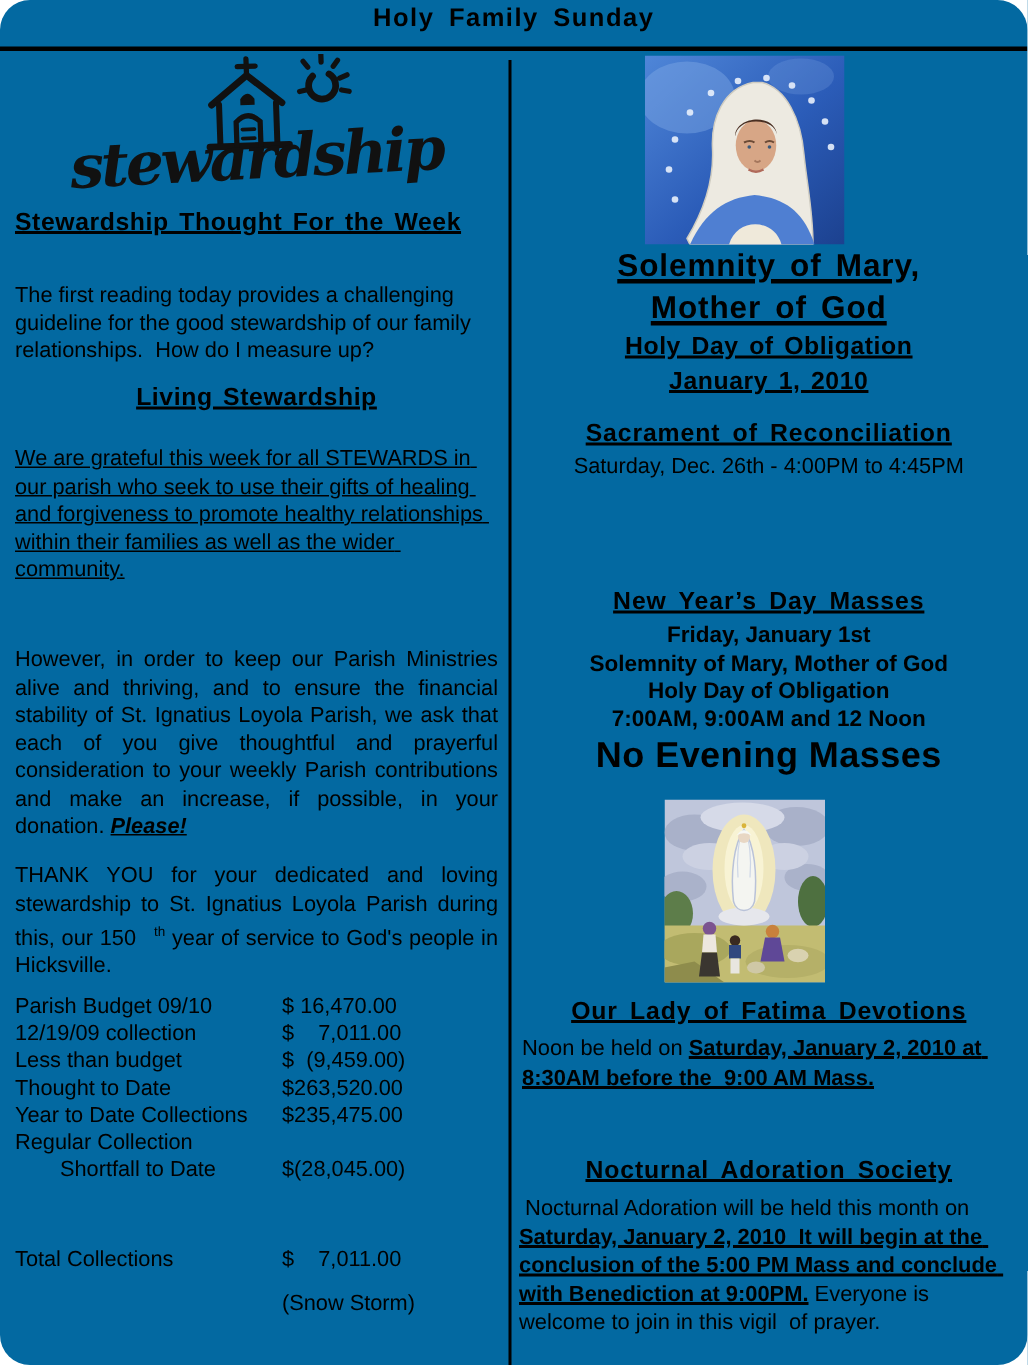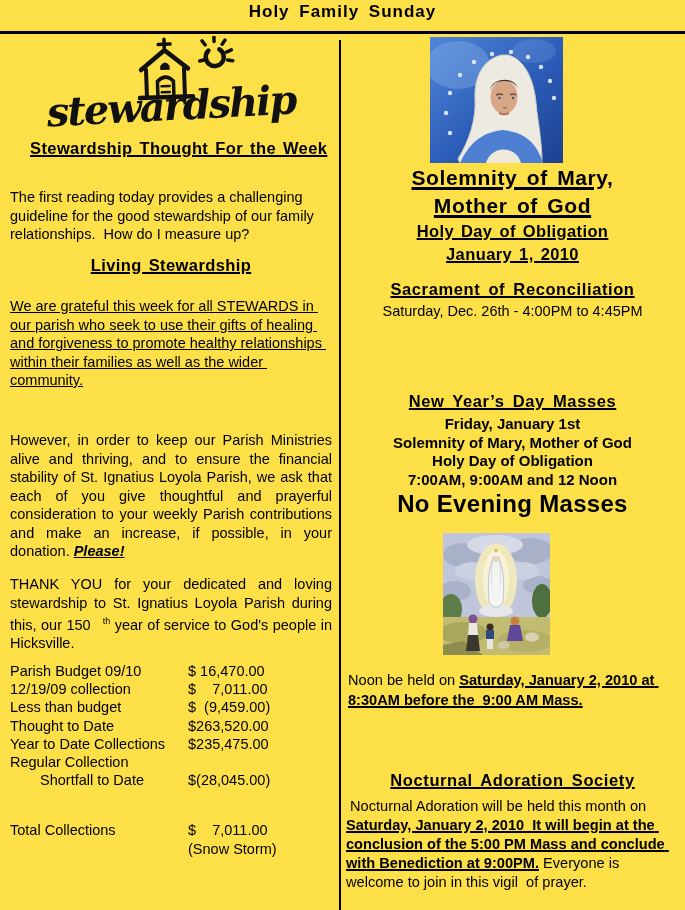--- a/index.html
+++ b/index.html
@@ -1,20 +1,20 @@
 <!DOCTYPE html>
 <html><head>
 <meta charset="utf-8">
 <style>
   * { margin:0; padding:0; box-sizing:border-box; }
   html,body { background:#ffffff; }
   .page {
     position:relative; width:685px; height:910px; margin:0 auto;
-    background:#fde047; color:#000;
-    font-family:"Liberation Sans", sans-serif; overflow:hidden;
+    background:#0369a1; color:#000;
+    font-family:"Liberation Sans", sans-serif; overflow:hidden;border-radius:20px;
   }
   .page-title {
     position:absolute; top:2px; left:0; width:685px; text-align:center;
     font-size:17px; font-weight:bold; letter-spacing:1px; word-spacing:4px;
   }
   .hrule { position:absolute; top:31px; left:0; width:685px; height:3px; background:#000; }
   .vrule { position:absolute; top:40px; left:339px; width:2px; height:870px; background:#000; }
 
   
   .lblock { position:absolute; left:10px; width:322px; }
@@ -22,37 +22,37 @@
   .logo-church { display:block; margin:0 auto; }
   .logo-script {
     margin-top:-16px; font-family:"DejaVu Serif", serif;
     font-style:italic; font-weight:bold; font-size:40px; letter-spacing:-2px;
     transform:rotate(-3deg); color:#111; line-height:1;
   }
   .h-left {
     font-size:16.5px; font-weight:bold; letter-spacing:.4px; word-spacing:2px;
     text-decoration:underline; text-decoration-thickness:2px;
   }
-  .h-thought { top:139px;margin-left:20px; }
+  .h-thought { top:139px; }
   .h-living  { top:256px; text-align:center; }
   .body-p { font-size:14.5px; line-height:18.5px; white-space:pre-wrap; }
   .p-thought { top:188px; }
   .p-living  { top:297px;text-decoration:underline; }
   .p-appeal  { top:431px; text-align:justify; white-space:normal; }
   .p-thanks  { top:575px; text-align:justify; white-space:normal; }
   .em-please { font-style:italic; font-weight:bold; text-decoration:underline; }
   sup.ord { font-size:9px; vertical-align:super;padding-left:12px; }
 
   .finance { top:662px; font-size:14.5px; }
   .fin-row { display:flex; line-height:18.2px; }
   .fin-label { width:178px; }
   .fin-row.indent .fin-label { padding-left:30px; }
   .fin-amount { white-space:pre; }
   .total { top:821px; font-size:14.5px; }
-  .total .fin-row { line-height:19px; }
+  .total .fin-row { line-height:19px;margin-top:10px; }
 
   
   .rblock { position:absolute; left:346px; width:333px; text-align:center; }
   .h-right {
     font-size:16.5px; font-weight:bold; letter-spacing:.6px; word-spacing:3px;
     text-decoration:underline; text-decoration-thickness:2px;
   }
   .img-shift { transform:translateX(-16px); }
   .mary-wrap { top:37px; }
   .solemnity { top:164px; }
@@ -261,20 +261,21 @@
         <path d="M44 106 h6 v10 h-6 Z" fill="#e8e6e0"></path>
         <circle cx="72" cy="88" r="4.5" fill="#c8813c"></circle>
         <path d="M67 92 L77 92 L80 108 L64 108 Z" fill="#5f4897"></path>
         <ellipse cx="89" cy="104" rx="7" ry="4.5" fill="#d9d2b0"></ellipse>
         <ellipse cx="61" cy="112" rx="6" ry="4" fill="#cfc8a6"></ellipse>
       </g>
     </svg>
   </div>
 
   <div class="rblock fatima-sec">
+    <div class="h-right">Our Lady of Fatima Devotions</div>
     <div class="fatima-body"><span>Noon be held on </span><span class="bu">Saturday, January 2, 2010 at 8:30AM before the  9:00 AM Mass.</span></div>
   </div>
 
   <div class="rblock nocturnal">
     <div class="h-right">Nocturnal Adoration Society</div>
     <div class="noct-body"><span> Nocturnal Adoration will be held this month on </span><span class="bu">Saturday, January 2, 2010  It will begin at the conclusion of the 5:00 PM Mass and conclude with Benediction at 9:00PM.</span><span> Everyone is welcome to join in this vigil  of prayer.</span></div>
   </div>
 
 </div>
 

